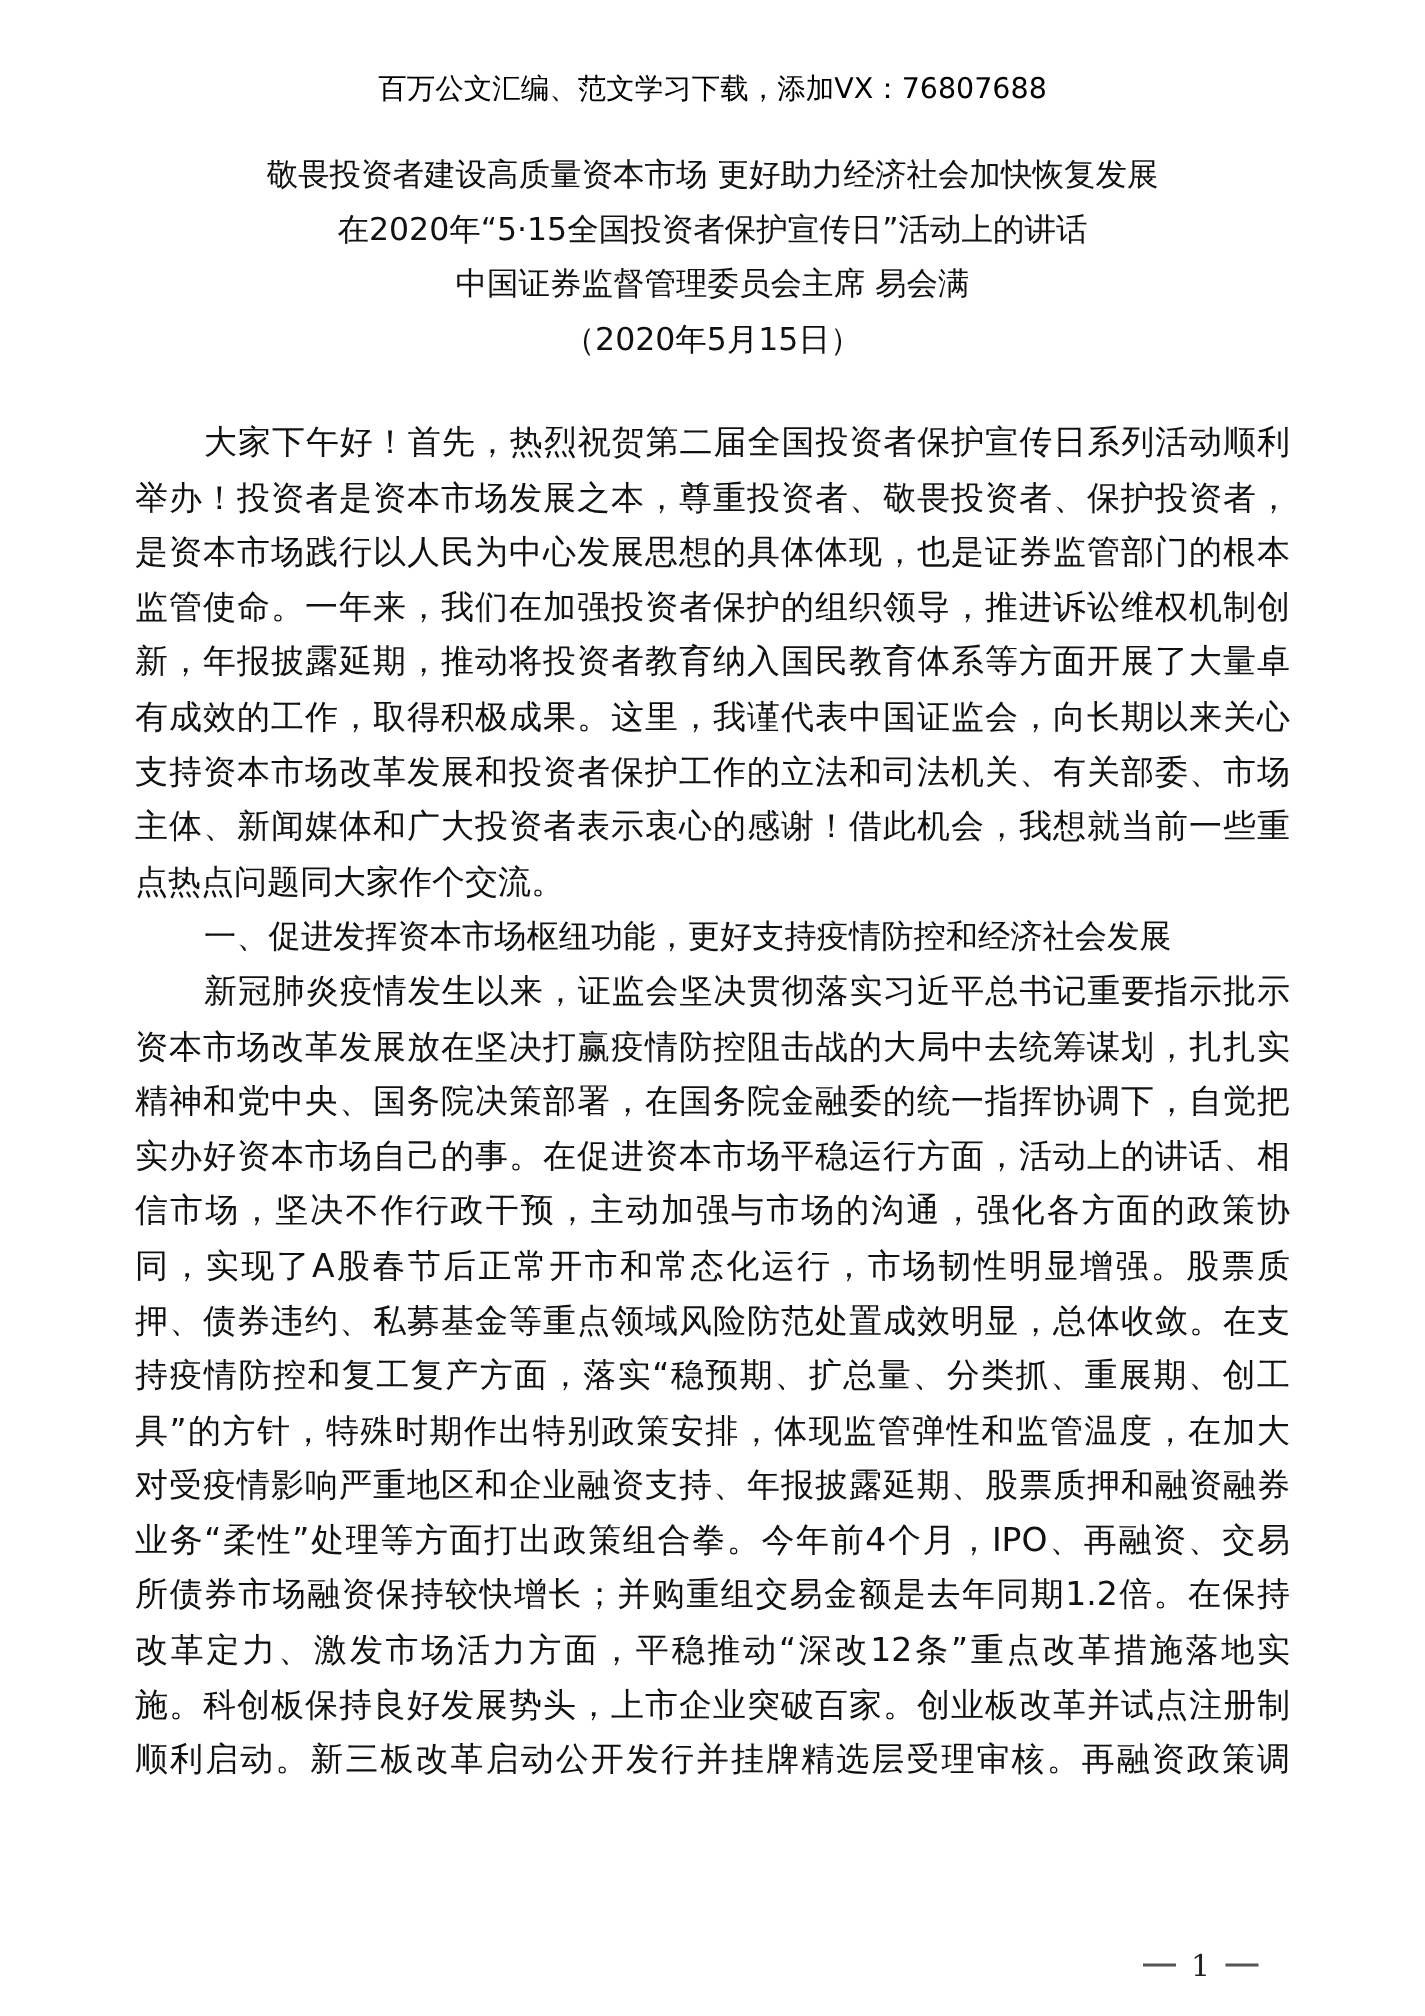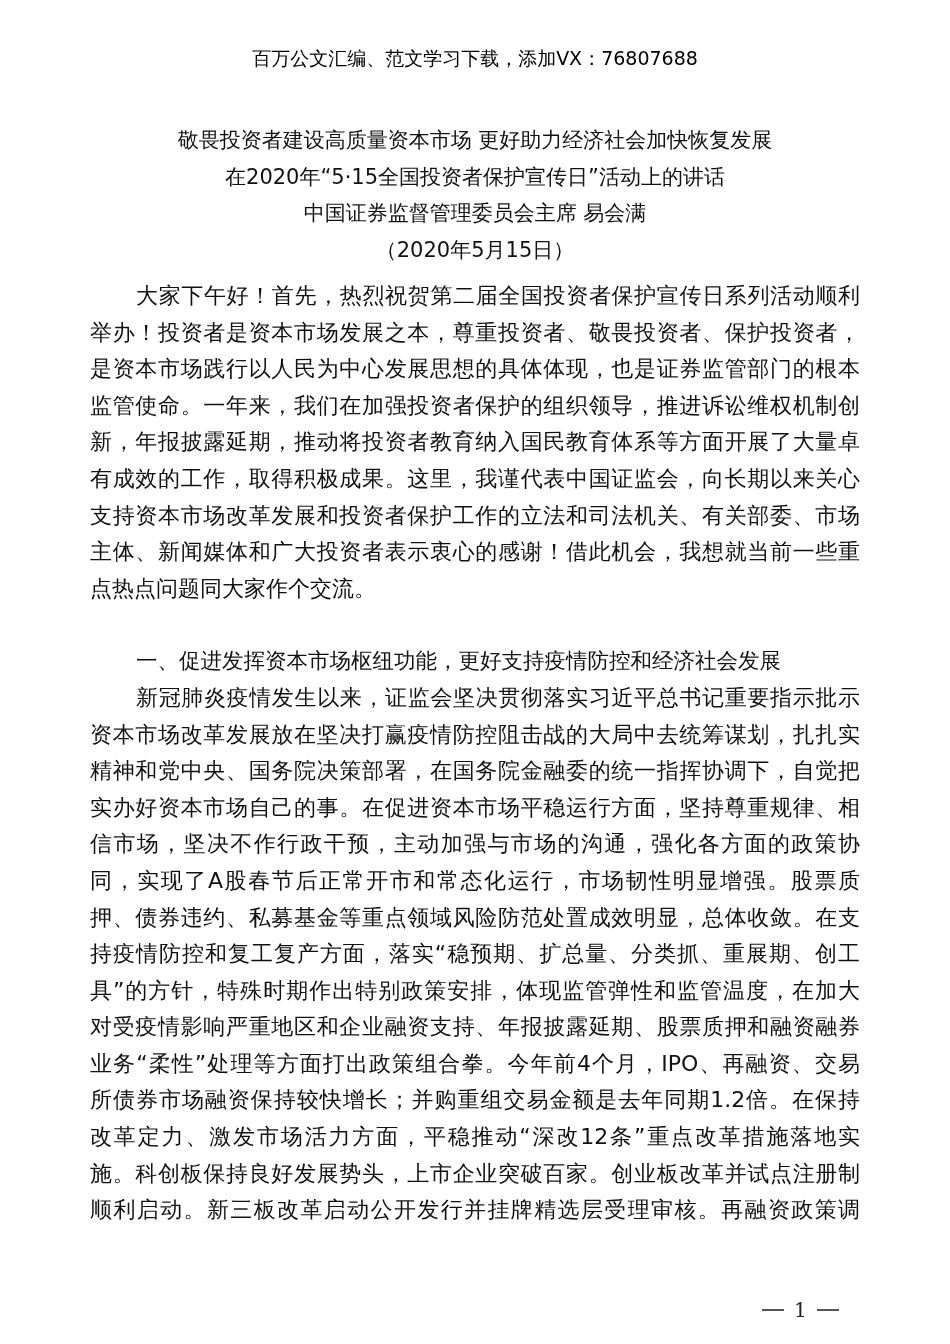--- a/index.html
+++ b/index.html
@@ -1,27 +1,27 @@
 <!DOCTYPE html>
 <html><head>
 <meta charset="utf-8">
 <style>
   html, body { margin:0; padding:0; background:#ffffff; }
   body { width:950px; height:1344px; position:relative; overflow:hidden;
          font-family:"DejaVu Sans", "Liberation Sans", sans-serif; color:#1a1a1a; }
   .watermark { position:absolute; top:46px; left:0; width:950px; text-align:center;
                font-size:19px; color:#000000; letter-spacing:0px; }
-  .titles { position:absolute; top:98px; left:0; width:950px; text-align:center;margin-top:24px; }
+  .titles { position:absolute; top:98px; left:0; width:950px; text-align:center; }
   .titles div { font-size:21px; line-height:36.5px; height:36.5px; color:#111; }
   .body { position:absolute; top:278px; left:90px; width:770px; }
   .line { font-size:22px; line-height:36.6px; height:36.6px; white-space:nowrap;
           text-align:justify; text-align-last:justify; color:#111; overflow:hidden; }
   .line.last { text-align-last:left; }
   .line.indent { padding-left:46px; box-sizing:border-box; }
-  .line.heading { text-align-last:left; padding-left:46px; box-sizing:border-box; font-size:21.5px;margin-top:36px; }
+  .line.heading { text-align-last:left; padding-left:46px; box-sizing:border-box; font-size:21.5px; }
   .line.salut { text-align-last:left; }
   .pagenum { position:absolute; top:1298px; left:762px; font-family:"DejaVu Serif","Liberation Serif",serif;
              font-size:20px; color:#222; display:flex; align-items:center; gap:10px; }
   .pagenum .dash { display:inline-block; width:22px; height:1.5px; background:#555; }
 </style>
 </head>
 <body>
 
 <div class="watermark">百万公文汇编、范文学习下载，添加VX：76807688</div>
 
@@ -39,21 +39,21 @@
   <div class="line">监管使命。一年来，我们在加强投资者保护的组织领导，推进诉讼维权机制创</div>
   <div class="line">新，年报披露延期，推动将投资者教育纳入国民教育体系等方面开展了大量卓</div>
   <div class="line">有成效的工作，取得积极成果。这里，我谨代表中国证监会，向长期以来关心</div>
   <div class="line">支持资本市场改革发展和投资者保护工作的立法和司法机关、有关部委、市场</div>
   <div class="line">主体、新闻媒体和广大投资者表示衷心的感谢！借此机会，我想就当前一些重</div>
   <div class="line last">点热点问题同大家作个交流。</div>
   <div class="line heading">一、促进发挥资本市场枢纽功能，更好支持疫情防控和经济社会发展</div>
   <div class="line indent">新冠肺炎疫情发生以来，证监会坚决贯彻落实习近平总书记重要指示批示</div>
   <div class="line">资本市场改革发展放在坚决打赢疫情防控阻击战的大局中去统筹谋划，扎扎实</div>
   <div class="line">精神和党中央、国务院决策部署，在国务院金融委的统一指挥协调下，自觉把</div>
-  <div class="line">实办好资本市场自己的事。在促进资本市场平稳运行方面，坚持尊重规律、相</div>
+  <div class="line">实办好资本市场自己的事。在促进资本市场平稳运行方面，活动上的讲话、相</div>
   <div class="line">信市场，坚决不作行政干预，主动加强与市场的沟通，强化各方面的政策协</div>
   <div class="line">同，实现了A股春节后正常开市和常态化运行，市场韧性明显增强。股票质</div>
   <div class="line">押、债券违约、私募基金等重点领域风险防范处置成效明显，总体收敛。在支</div>
   <div class="line">持疫情防控和复工复产方面，落实“稳预期、扩总量、分类抓、重展期、创工</div>
   <div class="line">具”的方针，特殊时期作出特别政策安排，体现监管弹性和监管温度，在加大</div>
   <div class="line">对受疫情影响严重地区和企业融资支持、年报披露延期、股票质押和融资融券</div>
   <div class="line">业务“柔性”处理等方面打出政策组合拳。今年前4个月，IPO、再融资、交易</div>
   <div class="line">所债券市场融资保持较快增长；并购重组交易金额是去年同期1.2倍。在保持</div>
   <div class="line">改革定力、激发市场活力方面，平稳推动“深改12条”重点改革措施落地实</div>
   <div class="line">施。科创板保持良好发展势头，上市企业突破百家。创业板改革并试点注册制</div>

